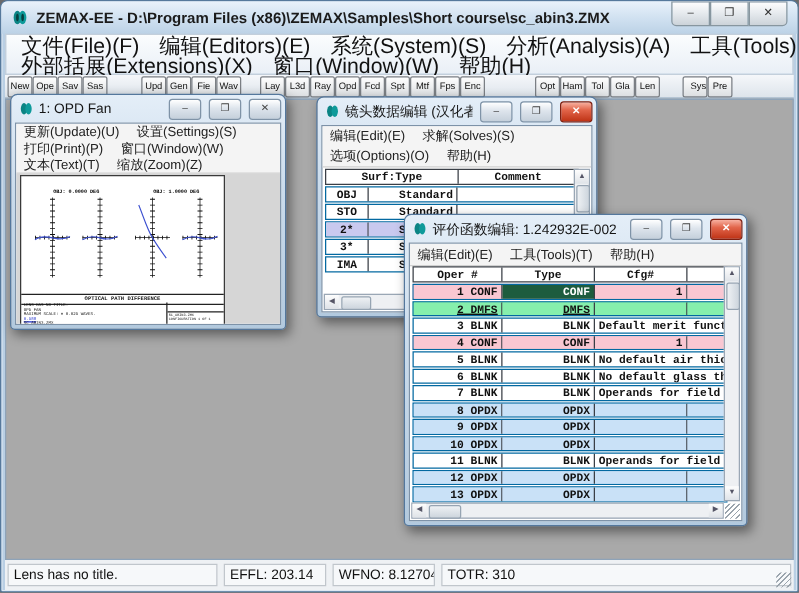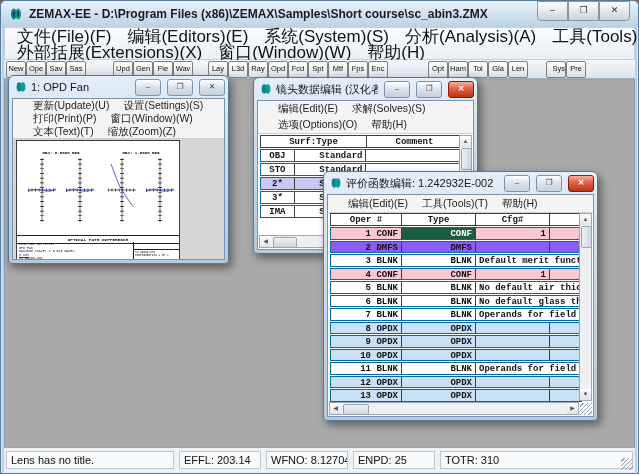--- a/index.html
+++ b/index.html
@@ -40,21 +40,21 @@
   .child{position:absolute;box-sizing:border-box;border:1px solid #54779c;border-radius:6px 6px 4px 4px;
     background:linear-gradient(#e4eef8,#cbdcec 40%,#b2c9de);box-shadow:3px 4px 9px rgba(0,0,0,.45);
     padding:0 3px 3px 3px;}
   .ctitle{height:22px;display:flex;align-items:center;gap:4px;padding-left:3px;}
   .ctitle .ttext{font-size:11px;color:#151515;white-space:nowrap;overflow:hidden;flex:1;}
   .wbtn{width:24px;height:15px;border:1px solid #7f93a7;border-radius:3px;margin-left:2px;
     background:linear-gradient(#ffffff,#dde4ec 45%,#c5d0db);font-size:8px;line-height:13px;text-align:center;color:#444;}
   .wbtn.red{background:linear-gradient(#f7b0a0,#e2654a 40%,#bf3316);border-color:#7e1f10;color:#fff;font-weight:bold;}
   .cbody{position:relative;width:100%;height:calc(100% - 22px);background:#fff;border:1px solid #7d92a8;box-sizing:border-box;overflow:hidden;}
   .cmenu{background:#f4f4f4;border-bottom:1px solid #d0d0d0;}
-  .cmenurow{display:flex;align-items:center;height:13px;padding-left:20px;}
+  .cmenurow{display:flex;align-items:center;height:13px;padding-left:6px;}
   .cmenurow.h16{height:16px;}
   .cmenuitem{font-size:10.5px;color:#222;margin-right:14px;white-space:nowrap;}
   
   .opdcontent{position:absolute;left:0;right:0;top:40px;bottom:0;background:#d6d6d6;}
   .plot{position:absolute;left:3px;top:1px;width:164px;height:121px;background:#fff;border:1px solid #3a3a3a;box-sizing:border-box;}
   .band{position:absolute;left:0px;right:0px;top:94px;height:7px;border-top:1px solid #222;border-bottom:1px solid #222;
     text-align:center;font-family:"Liberation Mono",monospace;font-size:4.4px;font-weight:bold;line-height:7px;color:#111;}
   .pfoot{position:absolute;left:0;right:0;top:101px;bottom:0;display:flex;}
   .pfl{width:117px;border-right:1px solid #222;padding:1px 0 0 2px;box-sizing:border-box;}
   .pfl div{font-family:"Liberation Mono",monospace;font-size:3.3px;line-height:3.6px;color:#111;white-space:nowrap;}
@@ -65,21 +65,21 @@
   .pfr .bot div{font-family:"Liberation Mono",monospace;font-size:2.8px;line-height:3.1px;color:#111;white-space:nowrap;}
   
   .gridtbl{position:absolute;font-family:"Liberation Mono",monospace;font-weight:bold;color:#111;}
   .trow{display:flex;box-sizing:border-box;border:1px solid #0369a1;margin-top:1px;background:#fff;}
   .trow.hdr{border:1px solid #3a3f46;margin-top:0;background:#fff;}
   .tc{box-sizing:border-box;font-size:9px;line-height:12px;overflow:hidden;white-space:nowrap;}
   .tc.r{text-align:right;padding-right:3px;}
   .tc.l{text-align:left;padding-left:3px;}
   .tc.c{text-align:center;}
   .bdr{border-right:1px solid #3a3f46;}
-  .bg-pink{background:#f9c7d2;} .bg-yellow{background:#8b5cf6;} .bg-blue{background:#c9e1f7;}
+  .bg-pink{background:#f9c7d2;} .bg-yellow{background:#86efac;text-decoration:underline;} .bg-blue{background:#c9e1f7;}
   .bg-lav{background:#c9c9ef;} .selgreen{background:#1d5c3e;color:#fff;}
   
   .m1{width:71px;} .m2{width:74px;} .m3{width:74px;} .m4{flex:1;}
   .m34{flex:1;}
   .mrow{height:12.5px;justify-content:center;}
   
   .l1{width:34px;} .l2{width:72px;} .l3{width:96px;} .l12{width:107px;}
   .lrow{height:13px;}
   
   .vscroll{position:absolute;width:13px;background:#eef0f3;border:1px solid #9aa7b5;box-sizing:border-box;}
@@ -418,18 +418,17 @@
         <div class="sarr" style="right:0;top:0;">▶</div>
       </div>
       <div class="grip" style="right:1px;bottom:1px;"></div>
     </div>
   </div>
 
   <div class="statusbar">
     <div class="stseg st-msg">Lens has no title.</div>
     <div class="stseg st-m">EFFL: 203.14</div>
     <div class="stseg st-m">WFNO: 8.12704</div>
-    <div class="stseg st-m">ENPD: 25</div>
     <div class="stseg st-last">TOTR: 310</div>
     <div class="grip"></div>
   </div>
 
 </div>
 
 </body></html>

